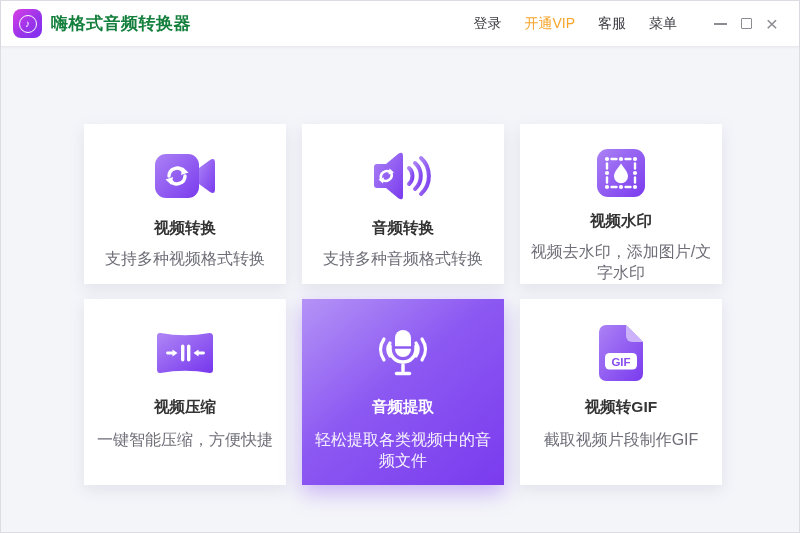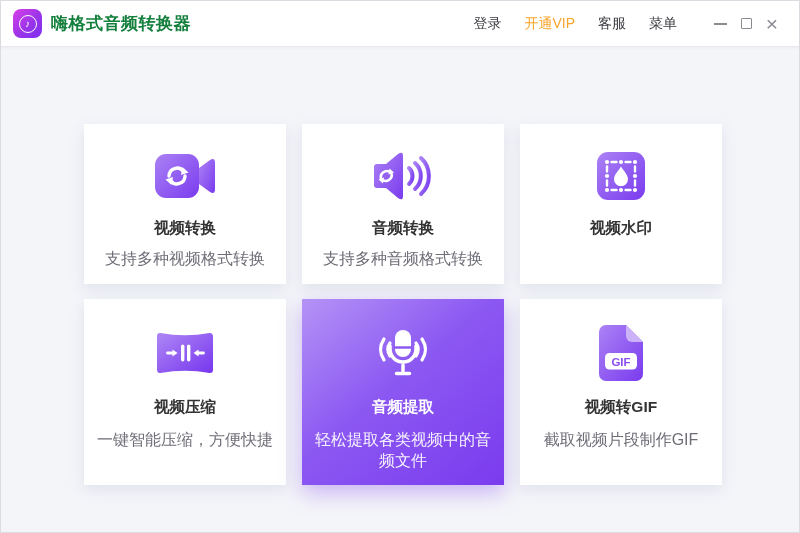--- a/index.html
+++ b/index.html
@@ -149,20 +149,21 @@
               <circle cx="11" cy="25" r="2.1"></circle>
                 <circle cx="39" cy="25" r="2.1"></circle>
               <circle cx="11" cy="39" r="2.1"></circle>
                 <circle cx="25" cy="39" r="2.1"></circle>
                 <circle cx="39" cy="39" r="2.1"></circle>
             </g>
             <path d="M25 15.5 c-3.5 5.5 -7 8.5 -7 12.7 a7 7 0 0 0 14 0 c0 -4.2 -3.5 -7.2 -7 -12.7 z" fill="#fff"></path>
           </svg>
         </div>
         <div class="card-title">视频水印</div>
+        <div class="card-sub">视频去水印，添加图片/文字水印</div>
       </div>
 
       <div class="card row2">
         <div class="icon-wrap">
           <svg width="60" height="52" viewBox="0 0 60 52">
             <path d="M5 9 Q30 13.5 55 9 V43 Q30 38.5 5 43 Z" fill="url(#pg)" stroke="url(#pg)" stroke-width="6" stroke-linejoin="round"></path>
             <g fill="#fff">
               <rect x="26" y="17.5" width="3.4" height="17" rx="1.7"></rect>
               <rect x="32" y="17.5" width="3.4" height="17" rx="1.7"></rect>
               <polygon points="17.5,22.5 22.5,26 17.5,29.5"></polygon>

